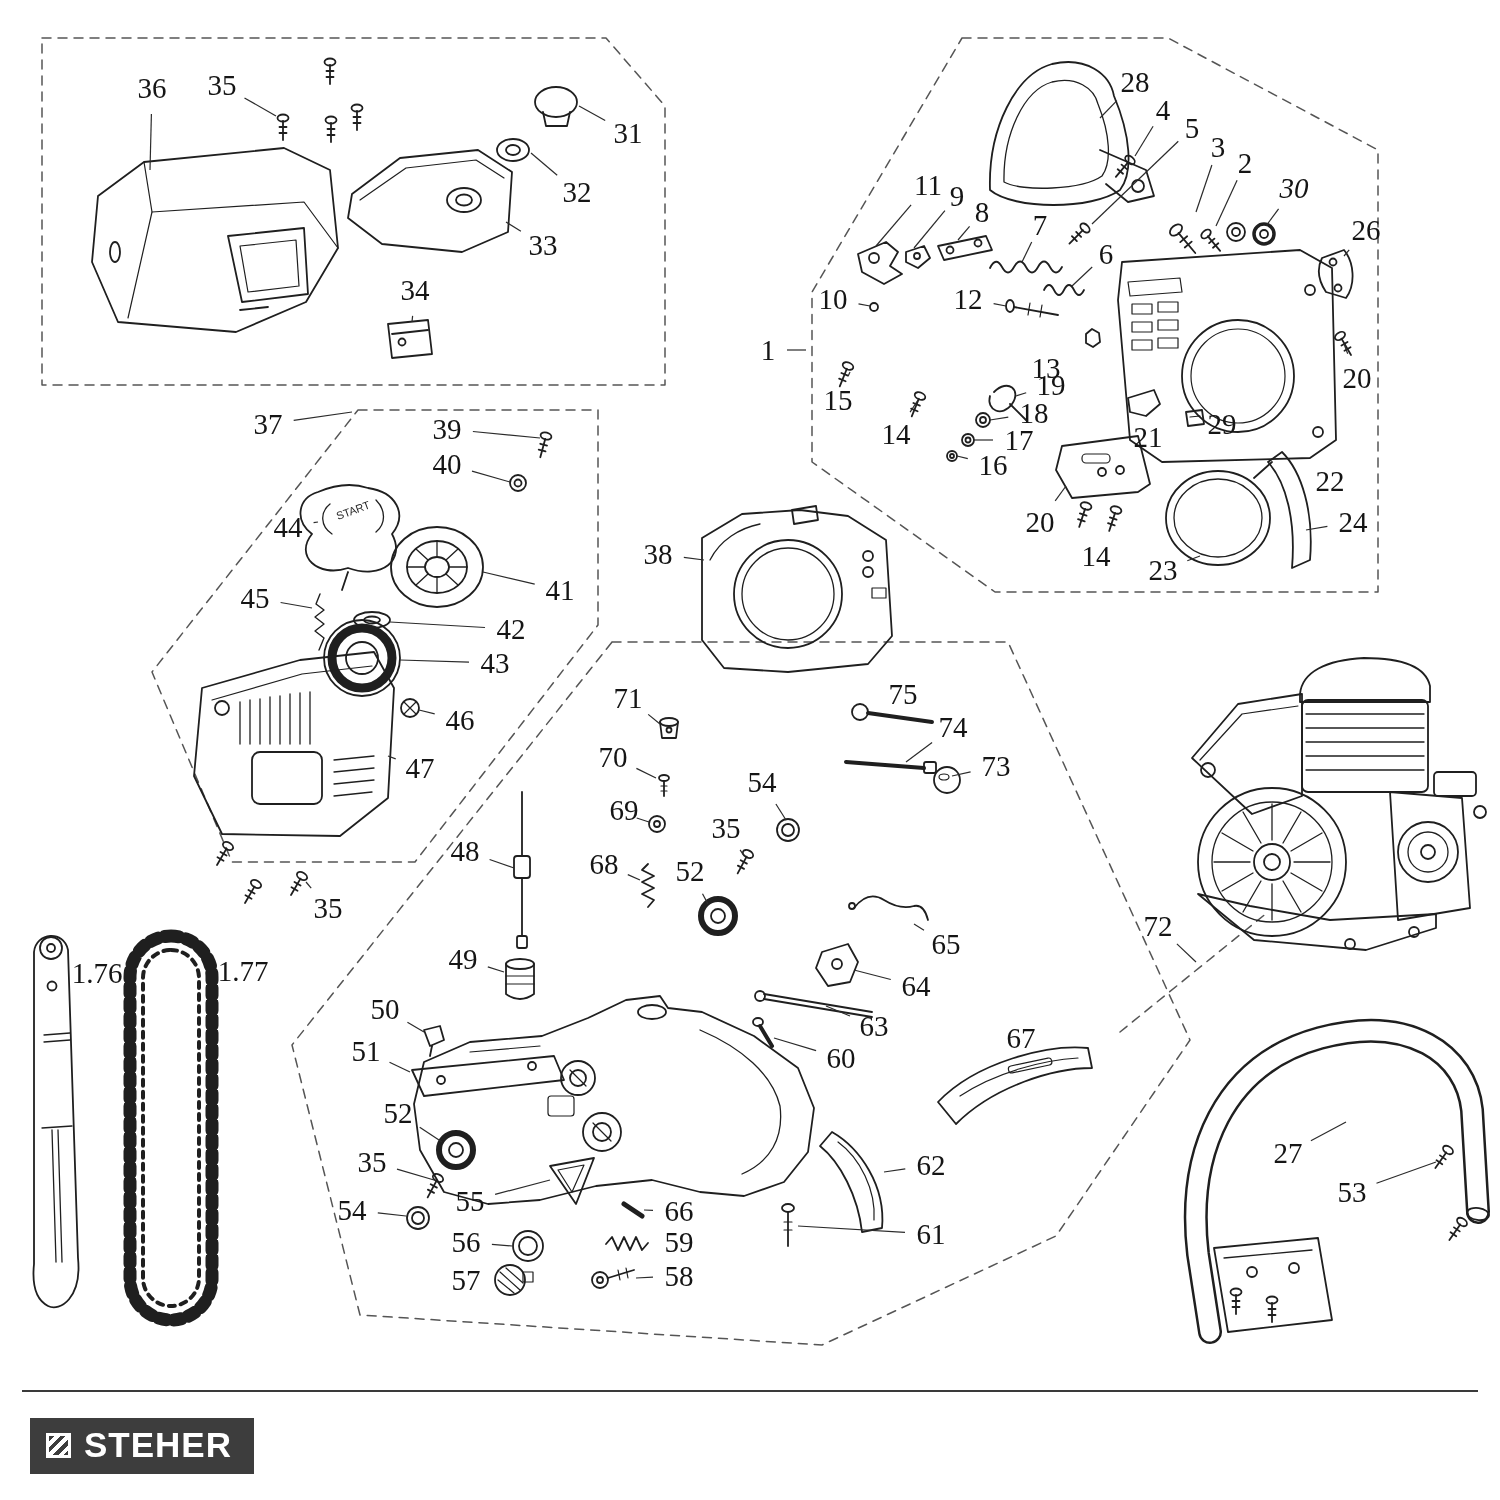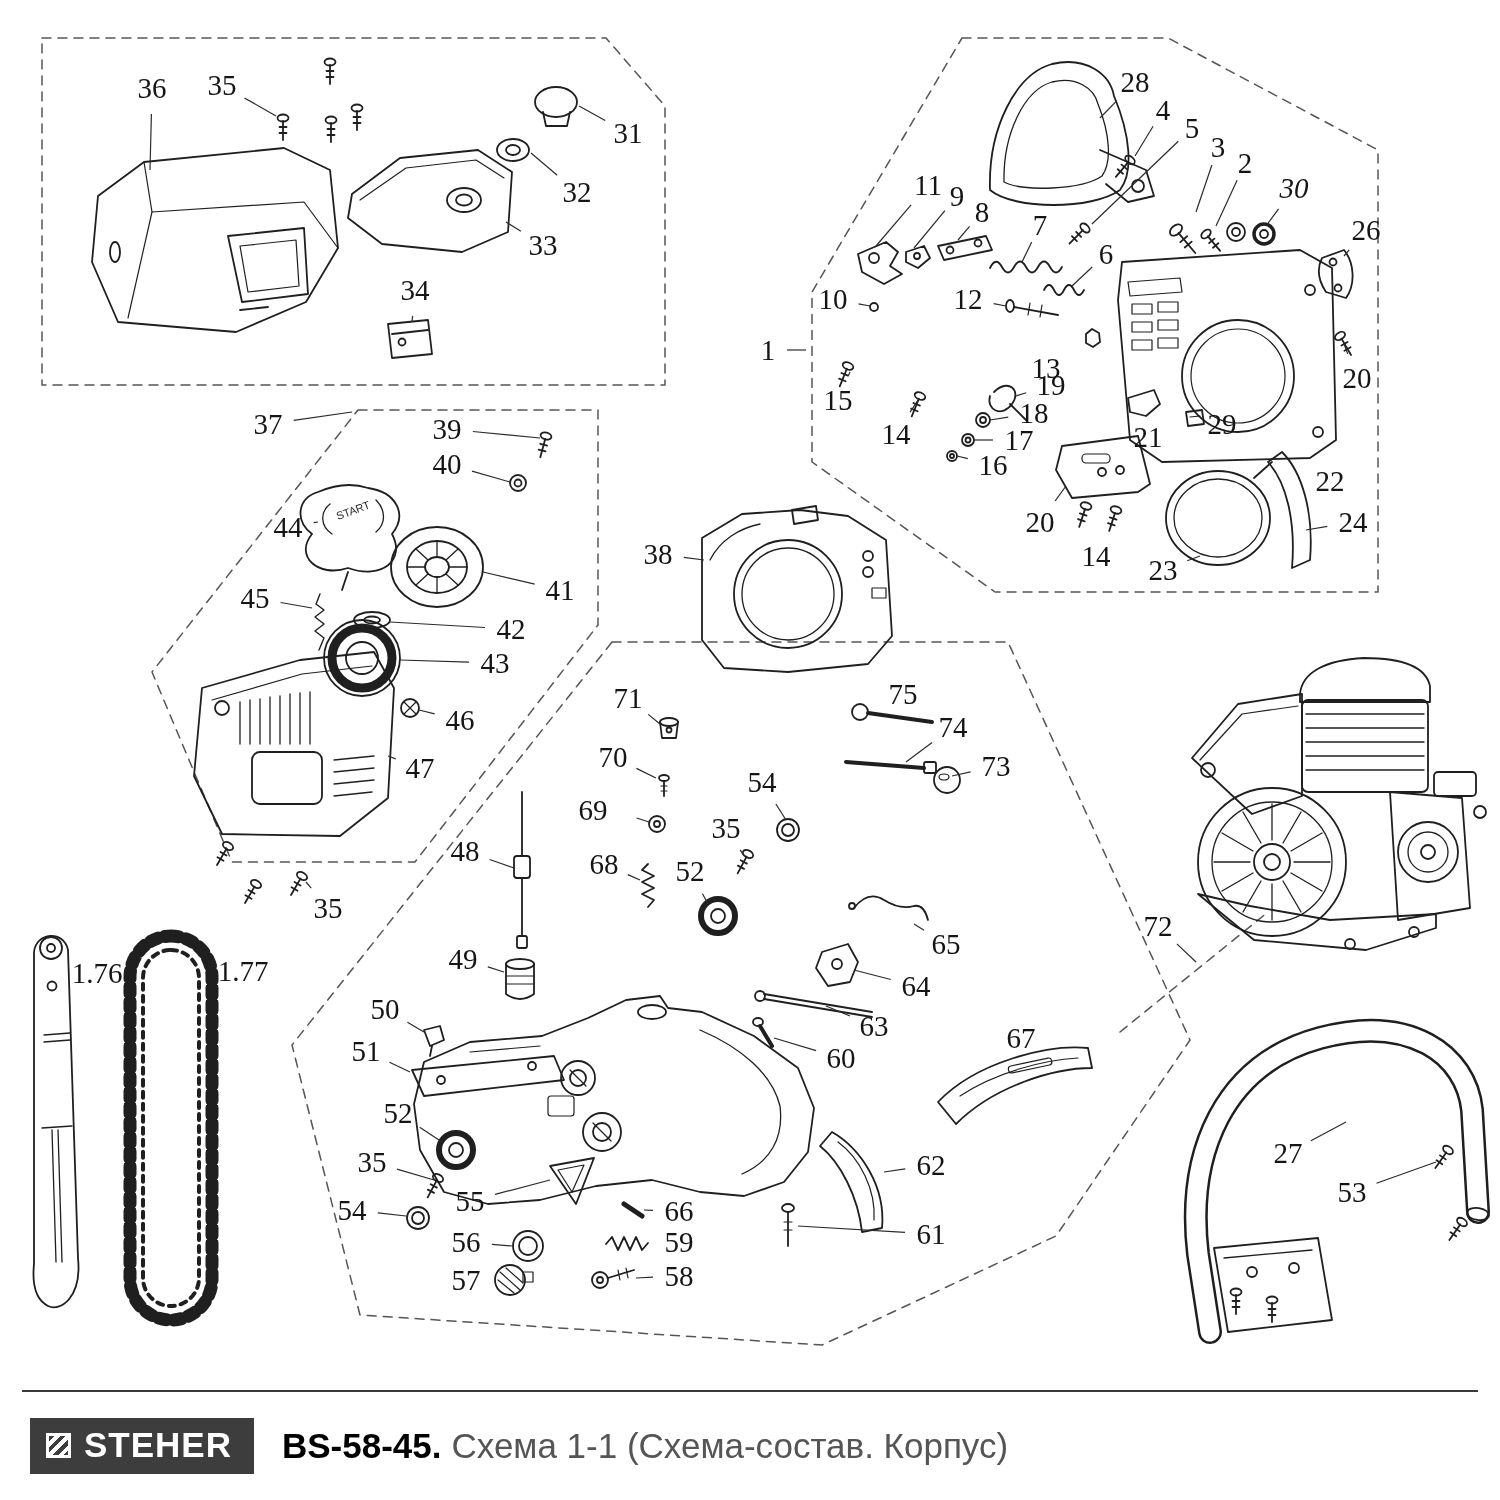--- a/index.html
+++ b/index.html
@@ -501,21 +501,21 @@
       <div class="part-label" style="left: 560px; top: 590px;">41</div>
       <div class="part-label" style="left: 255px; top: 598px;">45</div>
       <div class="part-label" style="left: 511px; top: 629px;">42</div>
       <div class="part-label" style="left: 495px; top: 663px;">43</div>
       <div class="part-label" style="left: 460px; top: 720px;">46</div>
       <div class="part-label" style="left: 420px; top: 768px;">47</div>
       <div class="part-label" style="left: 328px; top: 908px;">35</div>
       <div class="part-label" style="left: 658px; top: 554px;">38</div>
       <div class="part-label" style="left: 628px; top: 698px;">71</div>
       <div class="part-label" style="left: 613px; top: 757px;">70</div>
-      <div class="part-label" style="left: 593px; top: 810px; text-align: center;">69</div>
+      <div class="part-label" style="left: 624px; top: 810px; text-align: center;">69</div>
       <div class="part-label" style="left: 604px; top: 864px;">68</div>
       <div class="part-label" style="left: 465px; top: 851px;">48</div>
       <div class="part-label" style="left: 762px; top: 782px;">54</div>
       <div class="part-label" style="left: 726px; top: 828px;">35</div>
       <div class="part-label" style="left: 690px; top: 871px;">52</div>
       <div class="part-label" style="left: 903px; top: 694px;">75</div>
       <div class="part-label" style="left: 953px; top: 727px;">74</div>
       <div class="part-label" style="left: 996px; top: 766px;">73</div>
       <div class="part-label" style="left: 946px; top: 944px;">65</div>
       <div class="part-label" style="left: 916px; top: 986px;">64</div>
@@ -545,17 +545,14 @@
 
 </div>
 
 <div class="footer">
   <div class="rule"></div>
   <div class="footer-row">
     <div class="logo">
       <span class="logo-icon"></span>
       <span>STEHER</span>
     </div>
-    <div class="title">
-      <span class="model">BS-58-45.</span><span class="scheme">Схема 1-1 (Схема-состав. Корпус)</span>
-    </div>
   </div>
 </div>
 
 </body></html>

